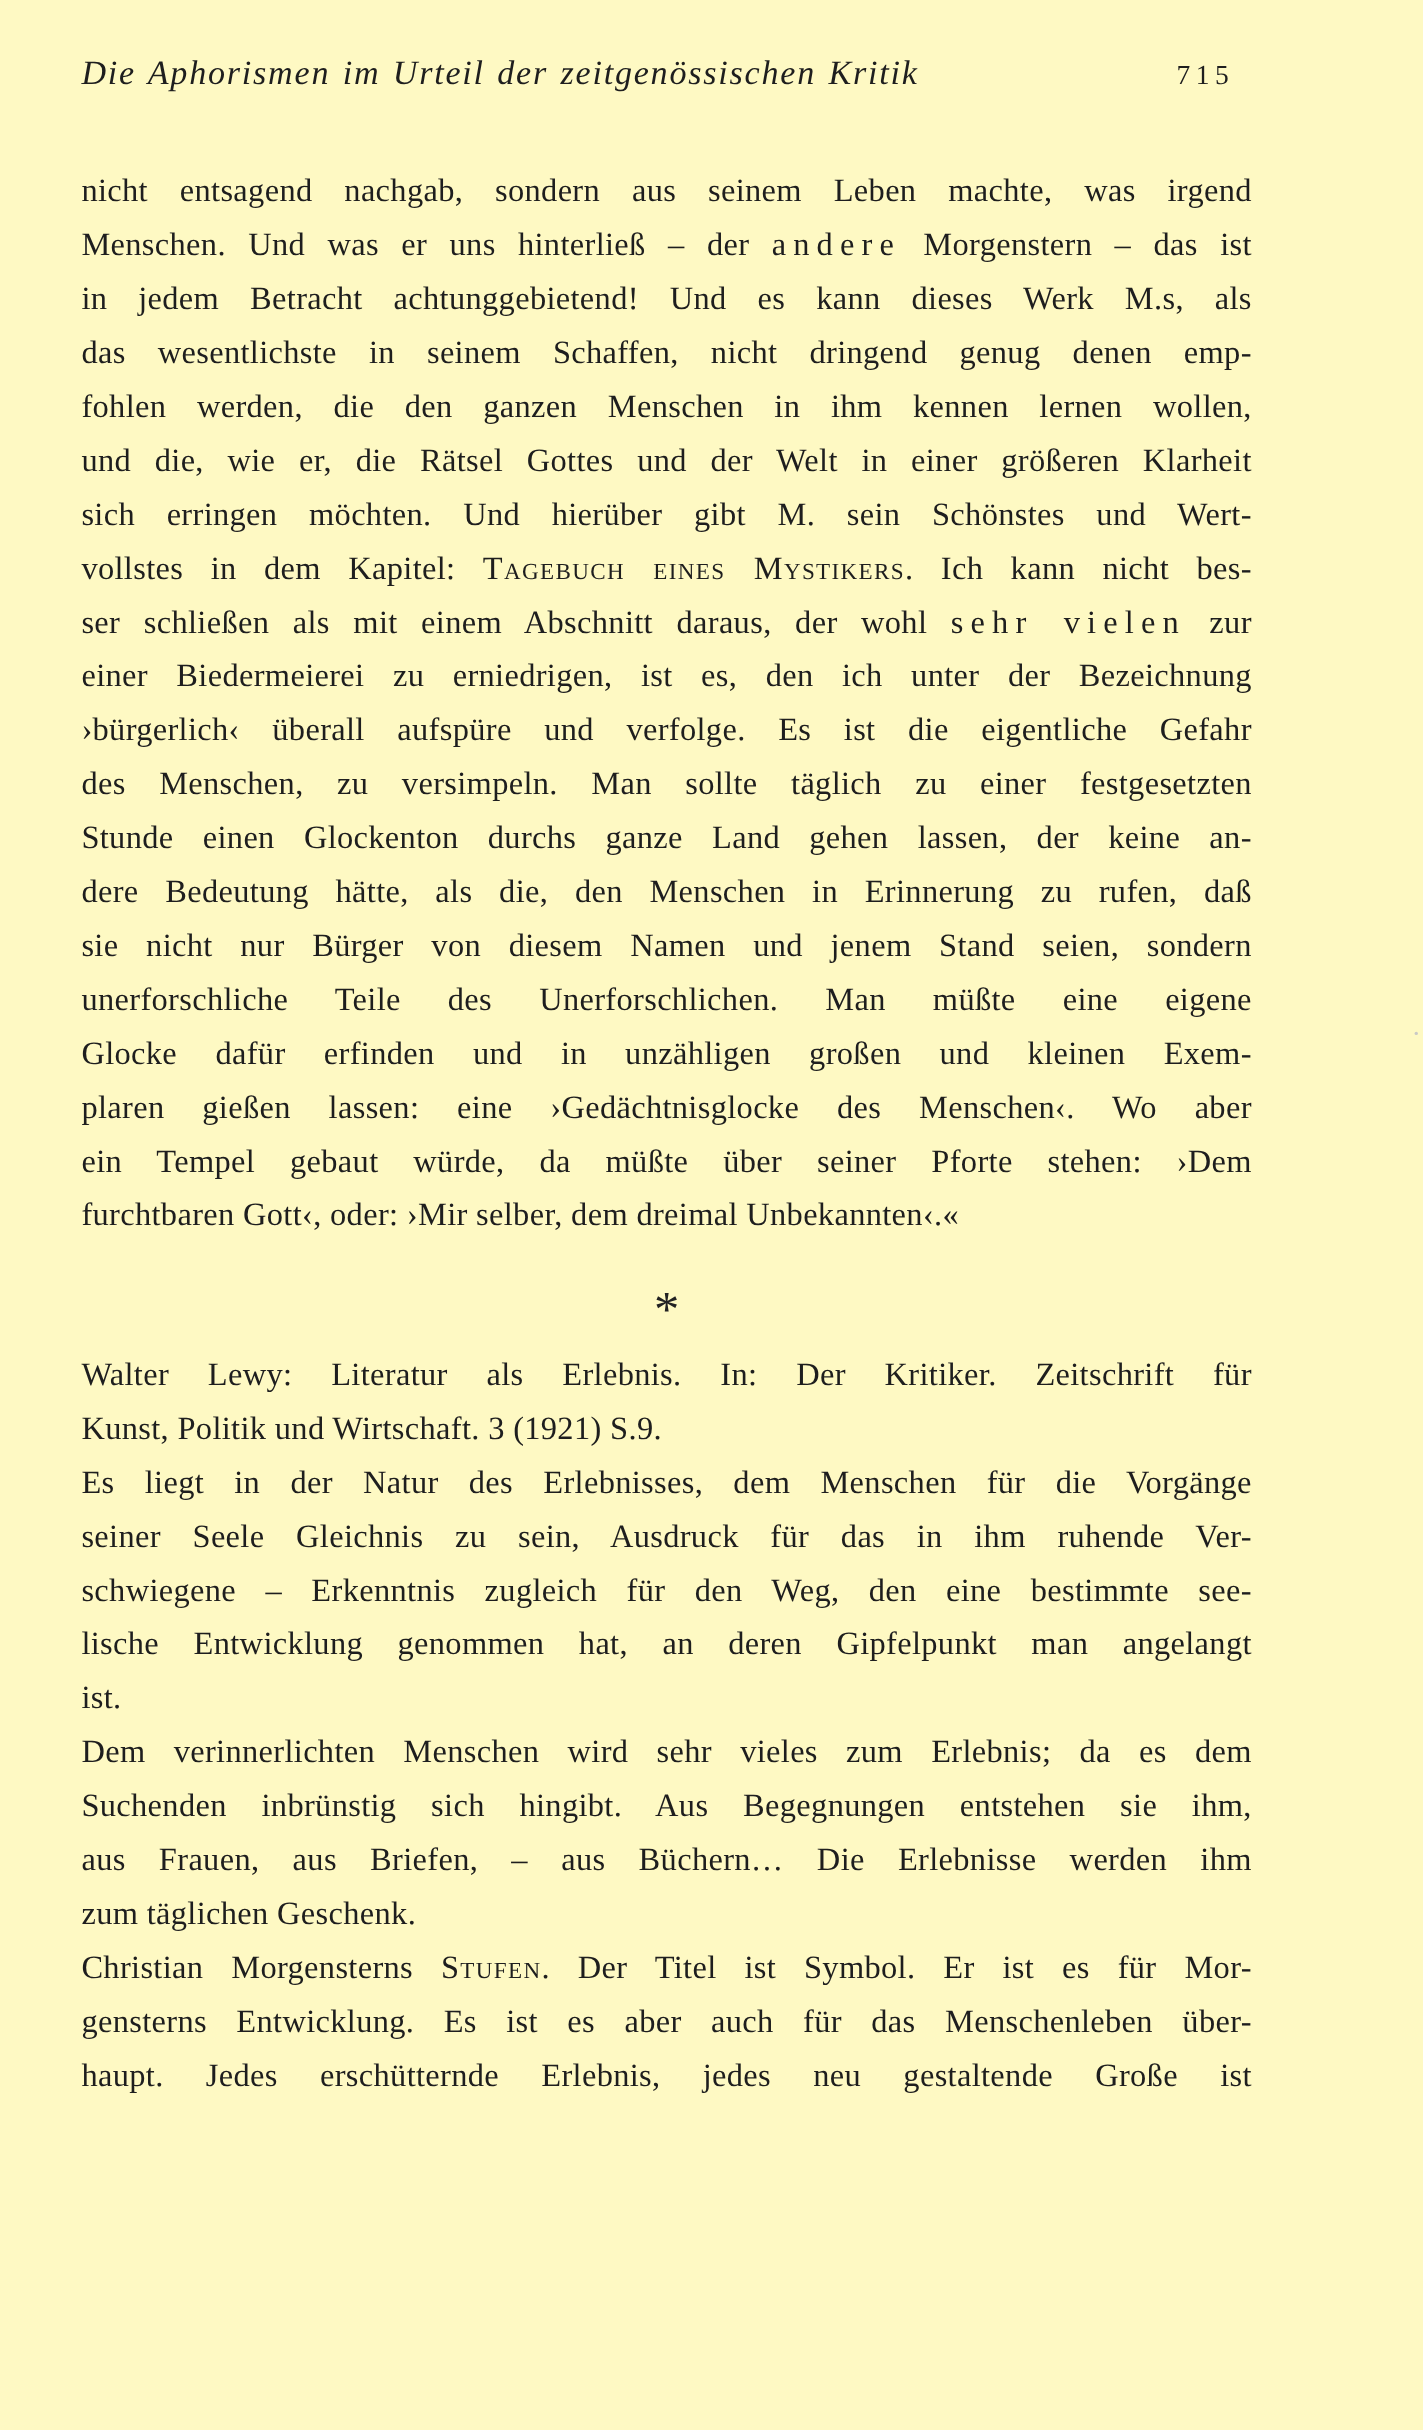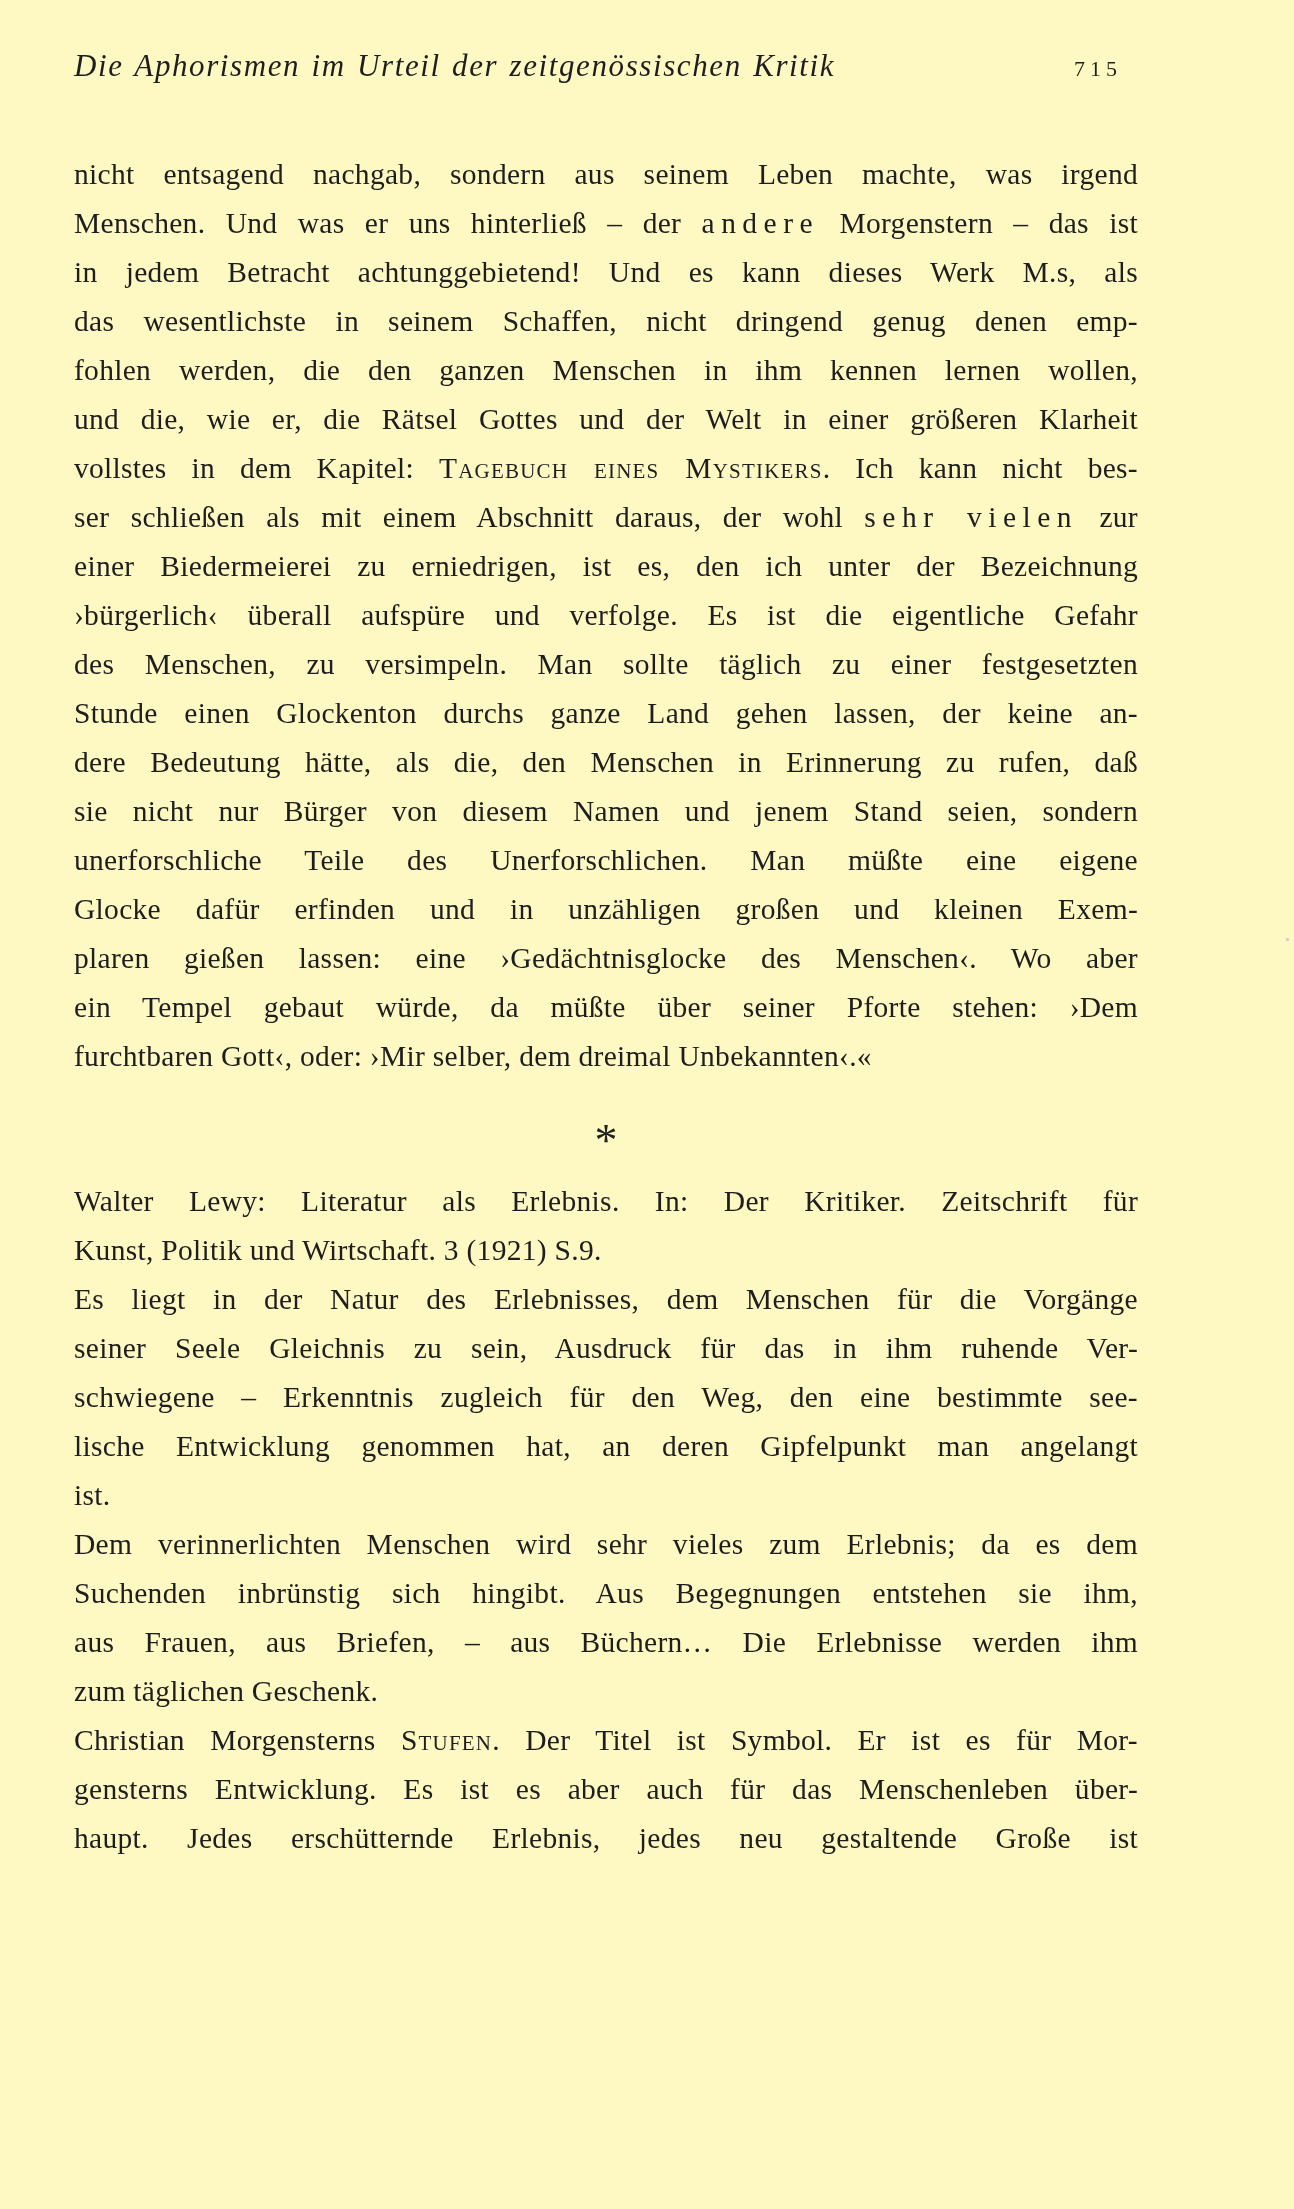--- a/index.html
+++ b/index.html
@@ -28,21 +28,21 @@
   }
   .running-head .title {
     font-style: italic;
     font-size: 31px;
     letter-spacing: 1.6px;
     word-spacing: 2px;
     white-space: nowrap;
   }
   .running-head .page-number {
     margin-left: auto;
-    font-size: 22px;
+    font-size: 25px;
     letter-spacing: 5px;
     font-style: normal;
   }
   
   .text-column {
     position: absolute;
     top: 150px;
     left: 74px;
     width: 1064px;
   }
@@ -99,20 +99,21 @@
 
   <div class="text-column">
     <div id="block-0">
         <div>
           <div class="line"><span>nicht entsagend nachgab, sondern aus seinem Leben machte, was irgend</span></div>
           <div class="line"><span>Menschen. Und was er uns hinterließ – der </span><span class="spaced">andere</span><span> Morgenstern – das ist</span></div>
           <div class="line"><span>in jedem Betracht achtunggebietend! Und es kann dieses Werk M.s, als</span></div>
           <div class="line"><span>das wesentlichste in seinem Schaffen, nicht dringend genug denen emp-</span></div>
           <div class="line"><span>fohlen werden, die den ganzen Menschen in ihm kennen lernen wollen,</span></div>
           <div class="line"><span>und die, wie er, die Rätsel Gottes und der Welt in einer größeren Klarheit</span></div>
+          <div class="line"><span>sich erringen möchten. Und hierüber gibt M. sein Schönstes und Wert-</span></div>
           <div class="line"><span>vollstes in dem Kapitel: </span><span class="sc">Tagebuch eines Mystikers</span><span>. Ich kann nicht bes-</span></div>
           <div class="line"><span>ser schließen als mit einem Abschnitt daraus, der wohl </span><span class="spaced">sehr vielen</span><span> zur</span></div>
           <div class="line"><span>einer Biedermeierei zu erniedrigen, ist es, den ich unter der Bezeichnung</span></div>
           <div class="line"><span>›bürgerlich‹ überall aufspüre und verfolge. Es ist die eigentliche Gefahr</span></div>
           <div class="line"><span>des Menschen, zu versimpeln. Man sollte täglich zu einer festgesetzten</span></div>
           <div class="line"><span>Stunde einen Glockenton durchs ganze Land gehen lassen, der keine an-</span></div>
           <div class="line"><span>dere Bedeutung hätte, als die, den Menschen in Erinnerung zu rufen, daß</span></div>
           <div class="line"><span>sie nicht nur Bürger von diesem Namen und jenem Stand seien, sondern</span></div>
           <div class="line"><span>unerforschliche Teile des Unerforschlichen. Man müßte eine eigene</span></div>
           <div class="line"><span>Glocke dafür erfinden und in unzähligen großen und kleinen Exem-</span></div>

